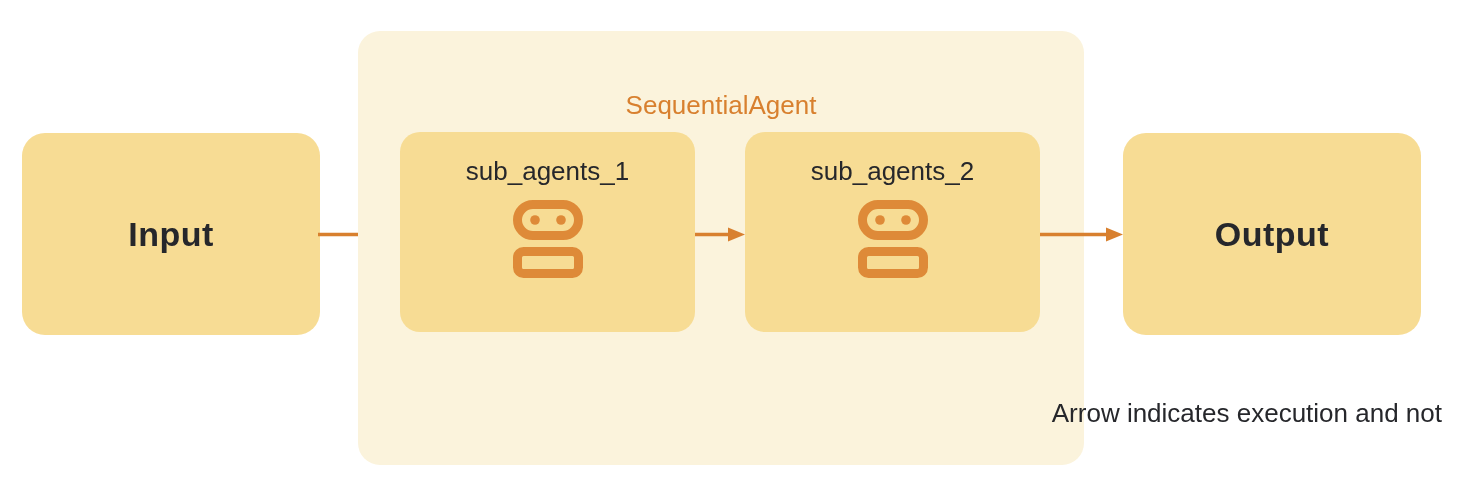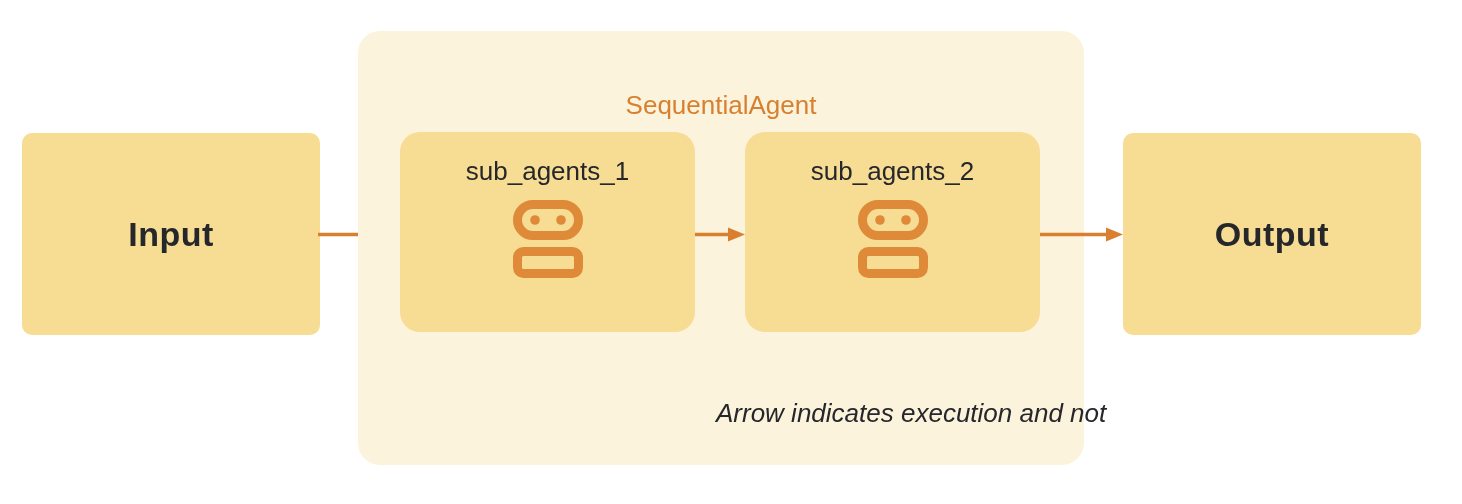--- a/index.html
+++ b/index.html
@@ -13,21 +13,21 @@
   .canvas{
     position:relative;
     width:1462px;height:504px;
     background:#ffffff;
     font-family:"Liberation Sans","DejaVu Sans",sans-serif;
     overflow:hidden;
   }
   .box{
     position:absolute;
     background:var(--box-fill);
-    border-radius:10px;
+    border-radius:23px;
     display:flex;align-items:center;justify-content:center;
   }
   .io-box{
     width:298px;height:202px;top:133px;
   }
   .io-label{
     font-size:34px;font-weight:bold;color:var(--text-dark);letter-spacing:0.5px;
   }
   .group-container{
     position:absolute;
@@ -52,24 +52,23 @@
     margin-top:24px;
     font-size:26px;color:var(--text-dark);
   }
   .sub-box .robot{
     margin-top:13px;
     color:var(--icon-orange);
   }
   .caption{
     position:absolute;
     left:358px;top:366px;width:726px;
-    text-align:left;
+    text-align:right;
     font-size:26px;line-height:33px;
     color:var(--text-dark);
-    font-style:italic;
   }
   .arrow{
     position:absolute;
     color:var(--accent-orange);
     top:226px;
   }
 </style>
 </head>
 <body>
 

